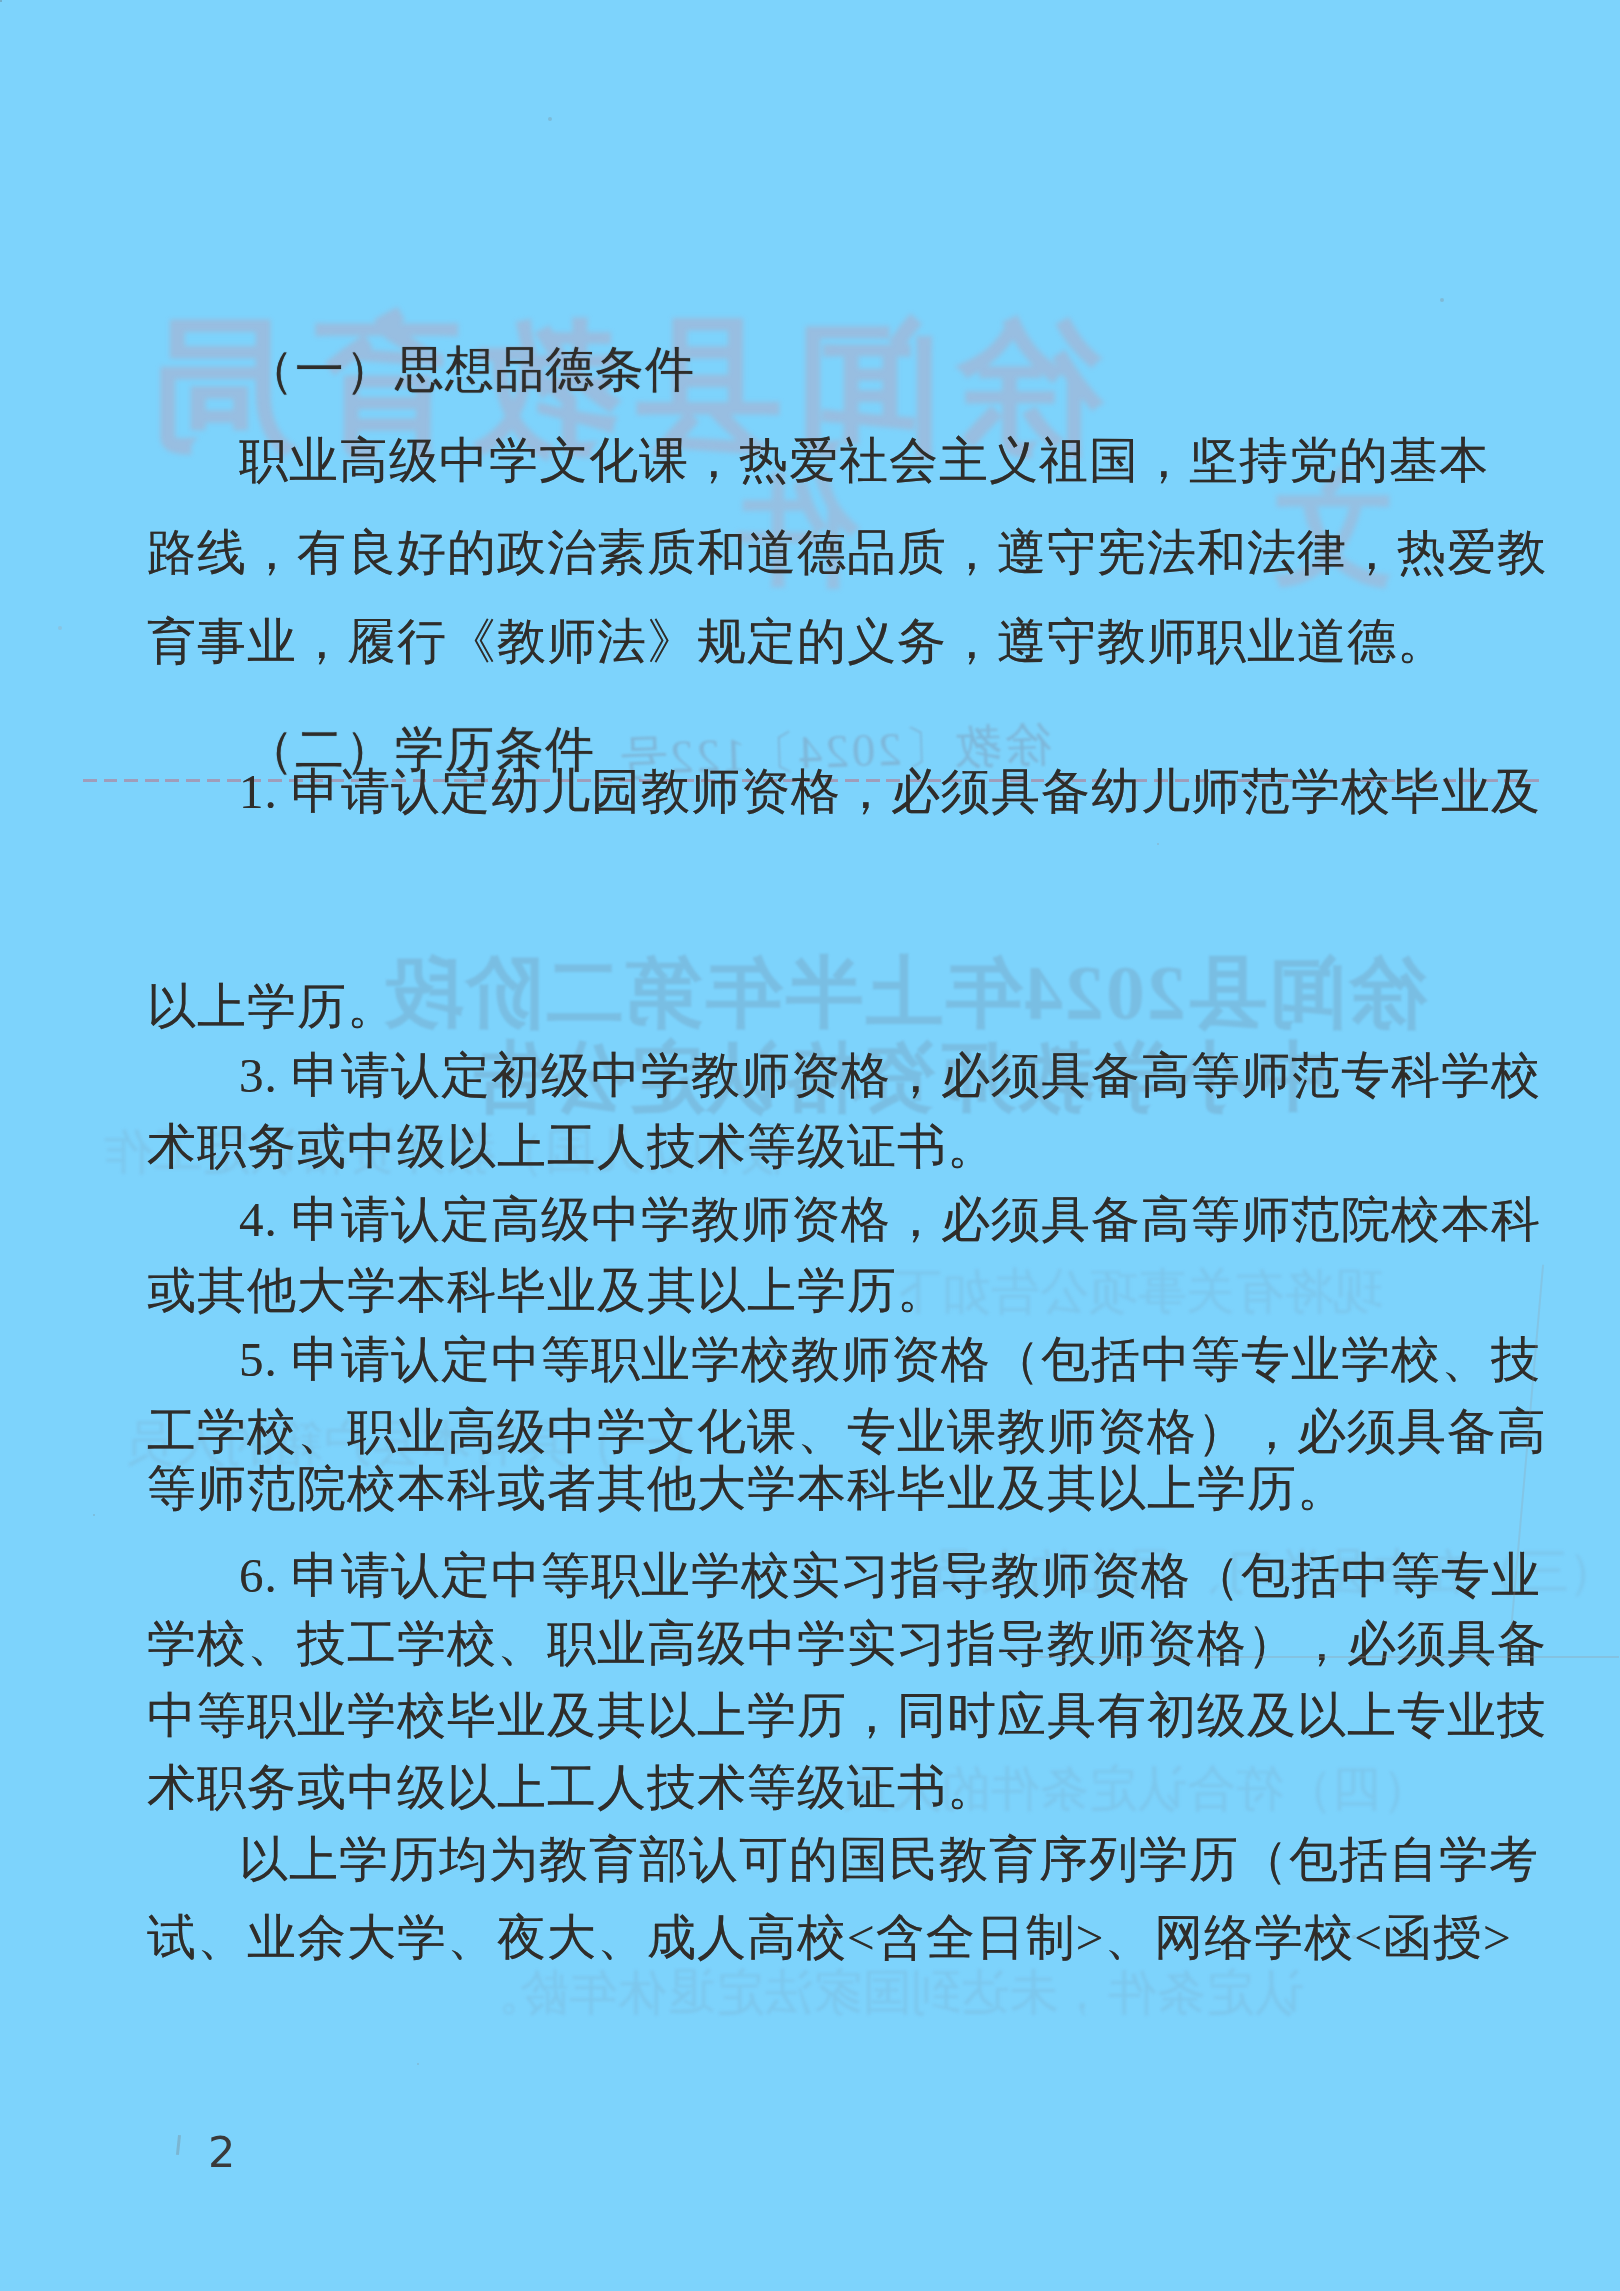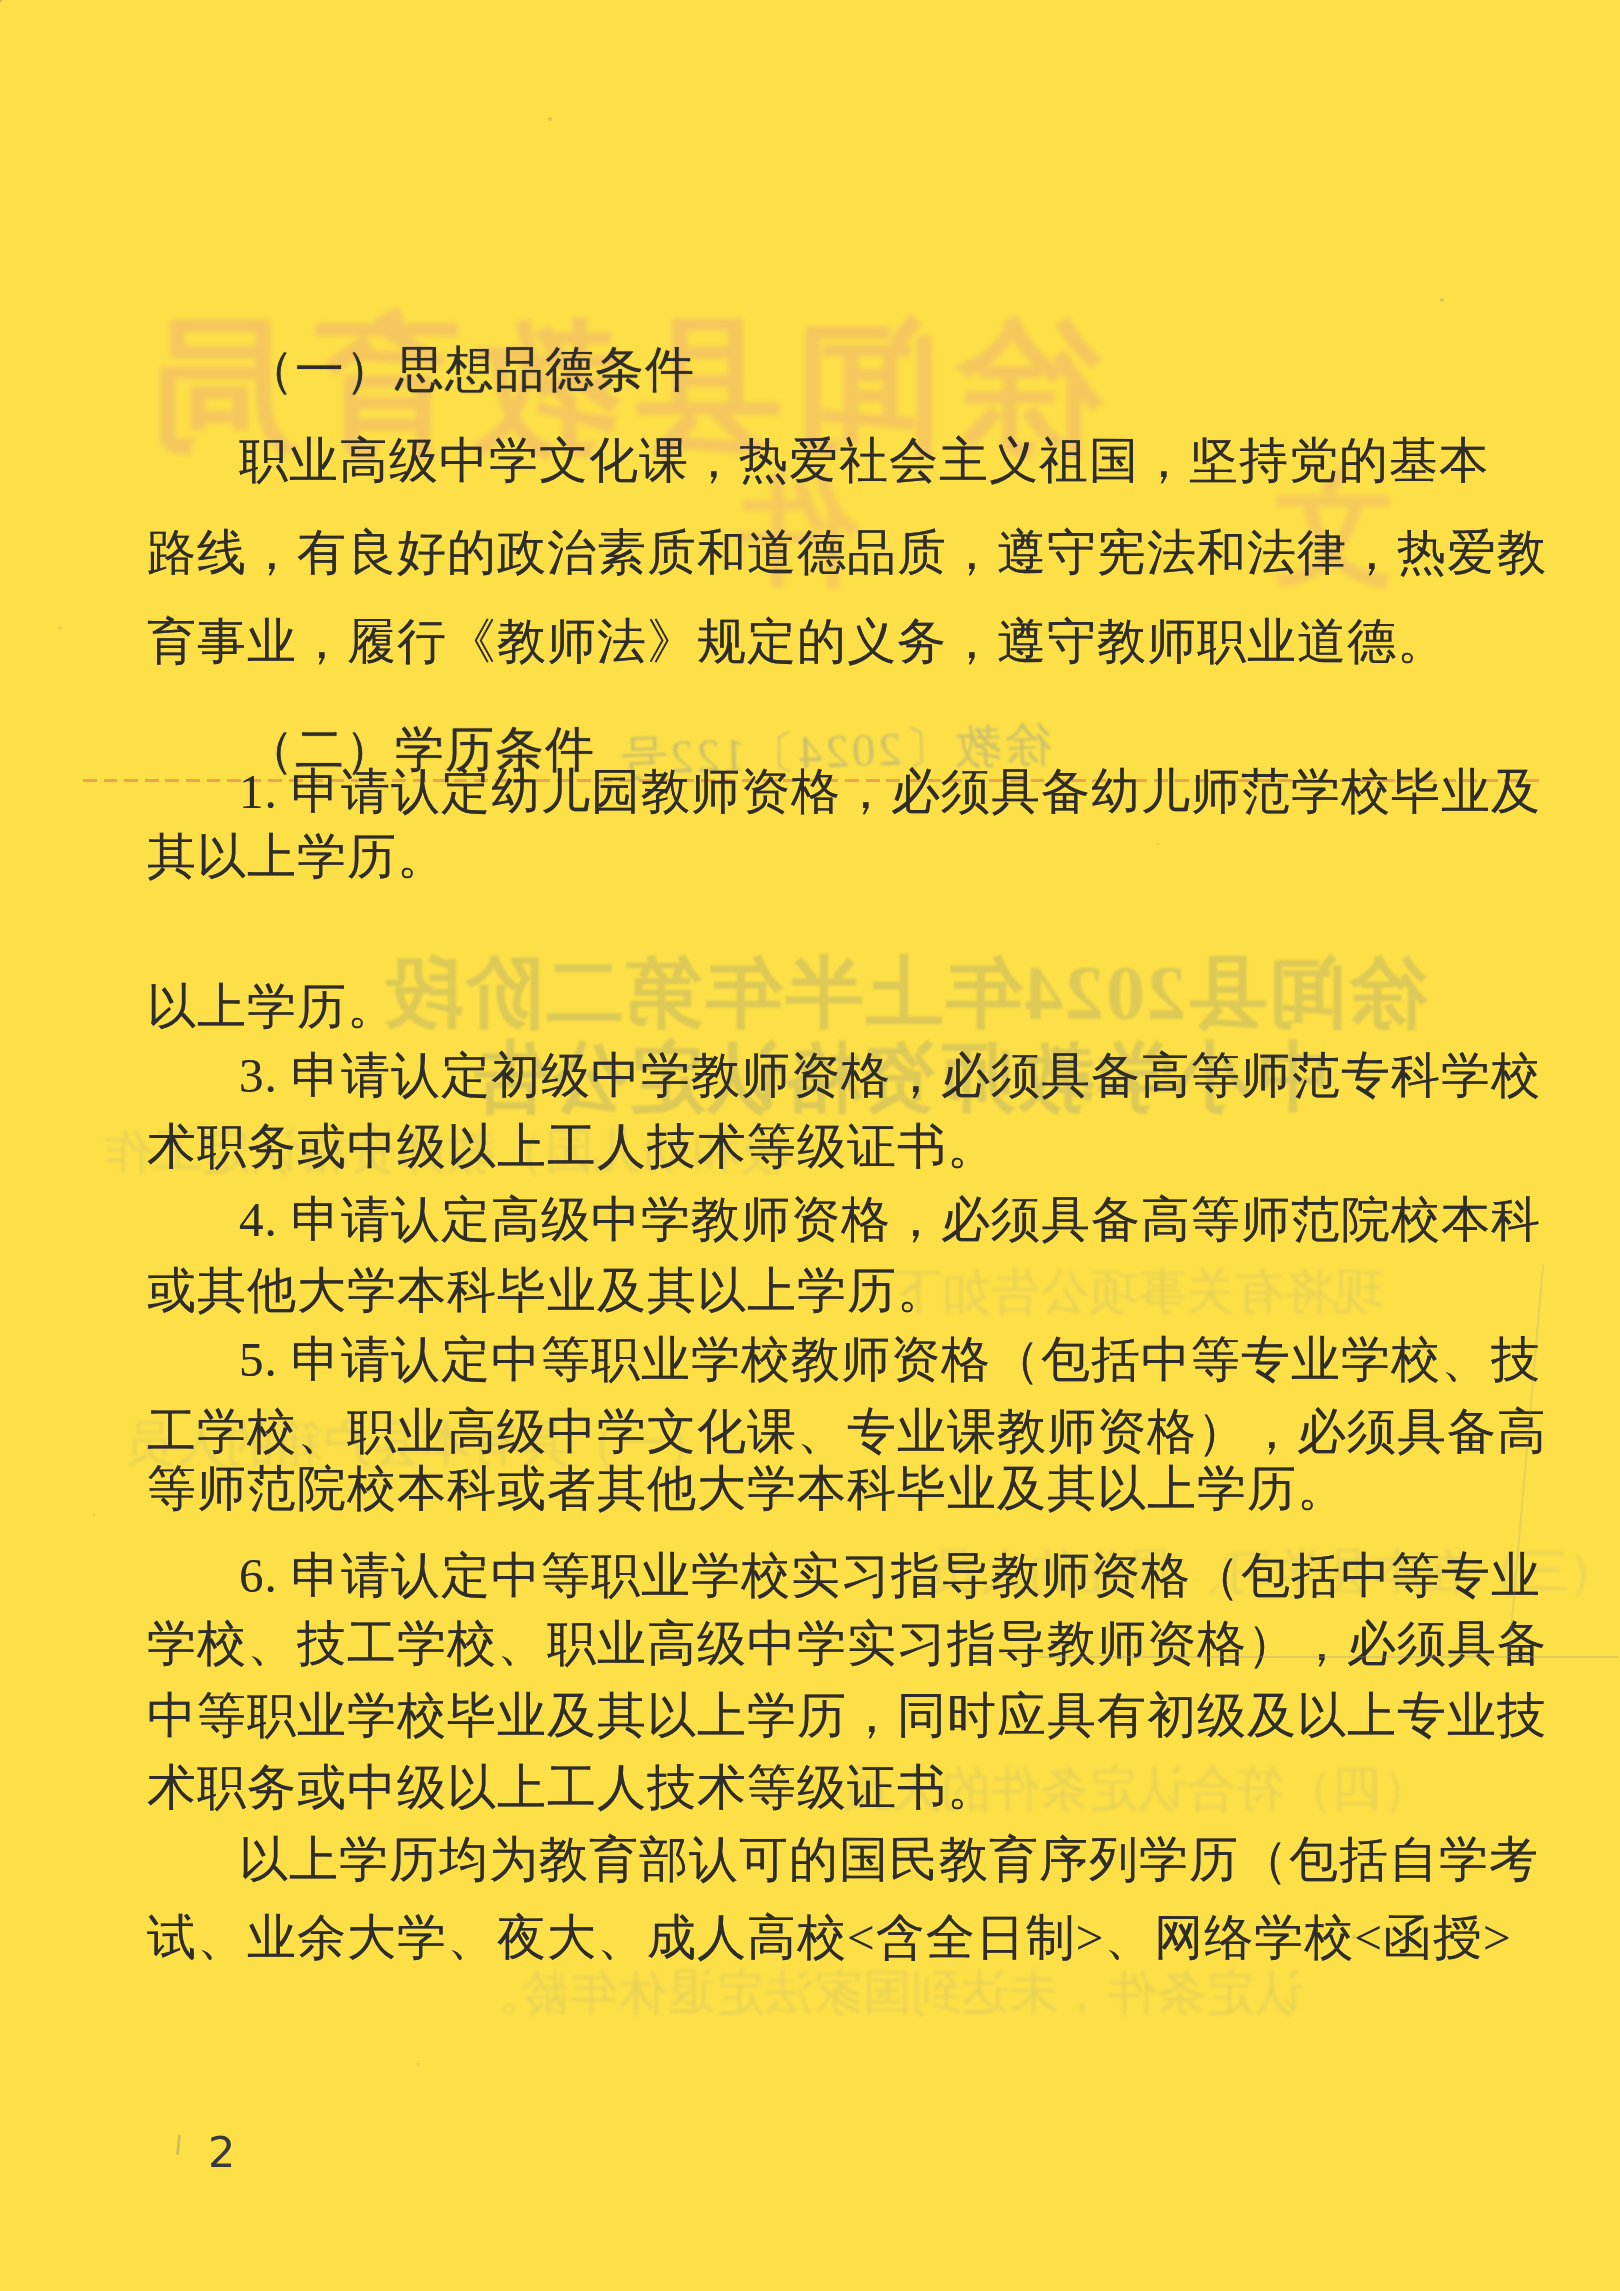--- a/index.html
+++ b/index.html
@@ -1,19 +1,19 @@
 <!DOCTYPE html>
 <html><head>
 <meta charset="utf-8">
 <style>
   html,body{margin:0;padding:0;background:#ffffff;}
   .page{
     position:relative;
     width:1620px;height:2292px;
-    background:#fde047;
+    background:#7dd3fc;
     overflow:hidden;
     font-family:"Liberation Serif","DejaVu Serif",serif;
   }
   
   .ln{
     position:absolute;
     left:147px;
     font-size:49px;
     line-height:1.1;
     letter-spacing:1px;
@@ -104,21 +104,20 @@
     <div class="mirror bleed-frag" style="left:843px;top:1756px">（四）符合认定条件的人员</div>
     <div class="mirror bleed-frag" style="left:470px;top:1960px">认定条件，未达到国家法定退休年龄。</div>
   </div>
 
   <div class="ln heading" style="top:343px">（一）思想品德条件</div>
   <div class="ln first" style="top:434px">职业高级中学文化课，热爱社会主义祖国，坚持党的基本</div>
   <div class="ln" style="top:526px">路线，有良好的政治素质和道德品质，遵守宪法和法律，热爱教</div>
   <div class="ln" style="top:615px">育事业，履行《教师法》规定的义务，遵守教师职业道德。</div>
   <div class="ln heading" style="top:723px">（二）学历条件</div>
   <div class="ln first" style="top:765px">1. 申请认定幼儿园教师资格，必须具备幼儿师范学校毕业及</div>
-  <div class="ln" style="top:830px">其以上学历。</div>
   <div class="ln" style="top:980px">以上学历。</div>
   <div class="ln first" style="top:1049px">3. 申请认定初级中学教师资格，必须具备高等师范专科学校</div>
   <div class="ln" style="top:1120px">术职务或中级以上工人技术等级证书。</div>
   <div class="ln first" style="top:1193px">4. 申请认定高级中学教师资格，必须具备高等师范院校本科</div>
   <div class="ln" style="top:1264px">或其他大学本科毕业及其以上学历。</div>
   <div class="ln first" style="top:1333px">5. 申请认定中等职业学校教师资格（包括中等专业学校、技</div>
   <div class="ln" style="top:1405px">工学校、职业高级中学文化课、专业课教师资格），必须具备高</div>
   <div class="ln" style="top:1462px">等师范院校本科或者其他大学本科毕业及其以上学历。</div>
   <div class="ln first" style="top:1549px">6. 申请认定中等职业学校实习指导教师资格（包括中等专业</div>
   <div class="ln" style="top:1689px">中等职业学校毕业及其以上学历，同时应具有初级及以上专业技</div>

